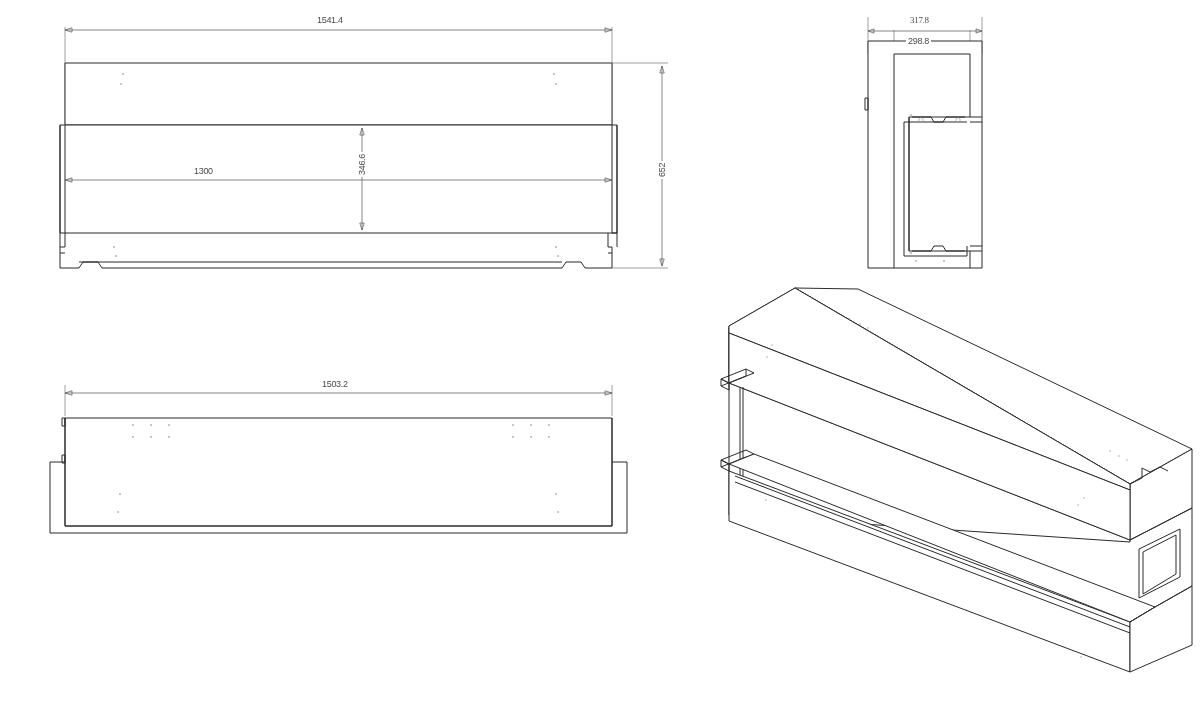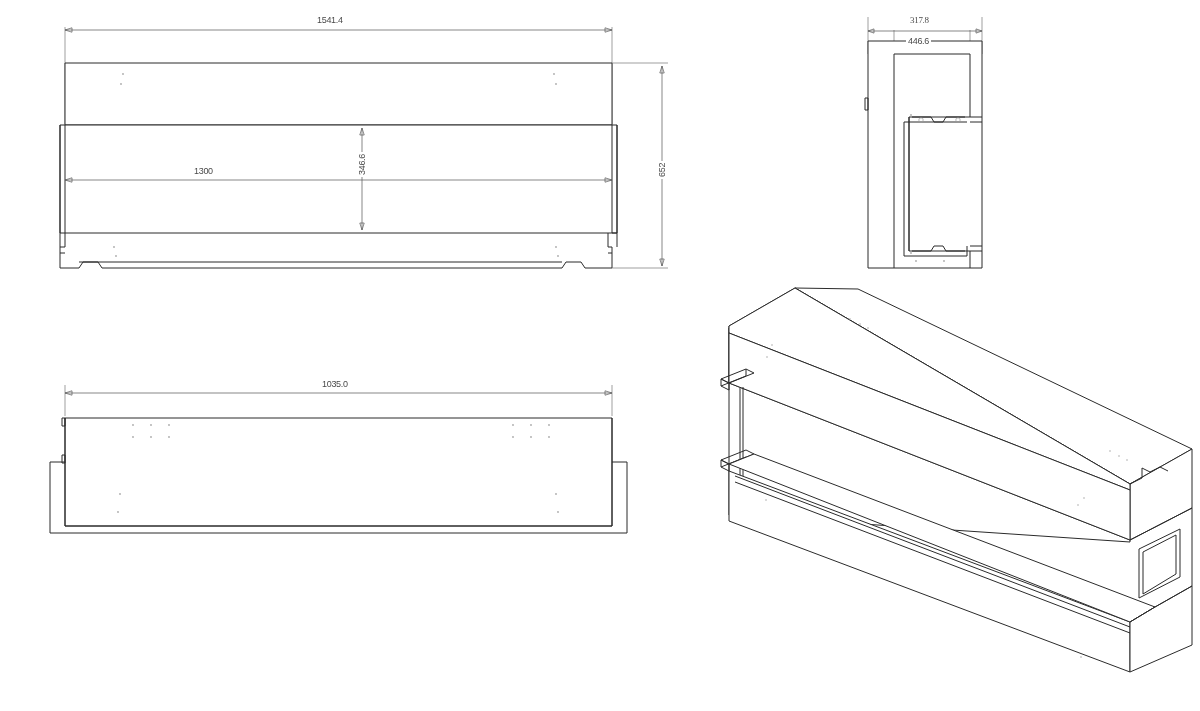--- a/index.html
+++ b/index.html
@@ -271,17 +271,17 @@
   <div class="dim-text" style="left:283px; top:16px;">1541.4</div>
 
   <div class="dim-text" style="left:160px; top:167px;">1300</div>
 
   <div class="dim-text vert" style="left:326px; top:177px;">346.6</div>
 
   <div class="dim-text vert" style="left:626px; top:179px;">652</div>
 
   <div class="dim-text" style="left:876px; top:16px;font-family:Liberation Serif, serif;">317.8</div>
 
-  <div class="dim-text" style="left:874px; top:37px;">446.6</div>
-
-  <div class="dim-text" style="left:288px; top:380px;">1035.0</div>
+  <div class="dim-text" style="left:874px; top:37px;">298.8</div>
+
+  <div class="dim-text" style="left:288px; top:380px;">1503.2</div>
 
 </div>
 
 </body></html>

